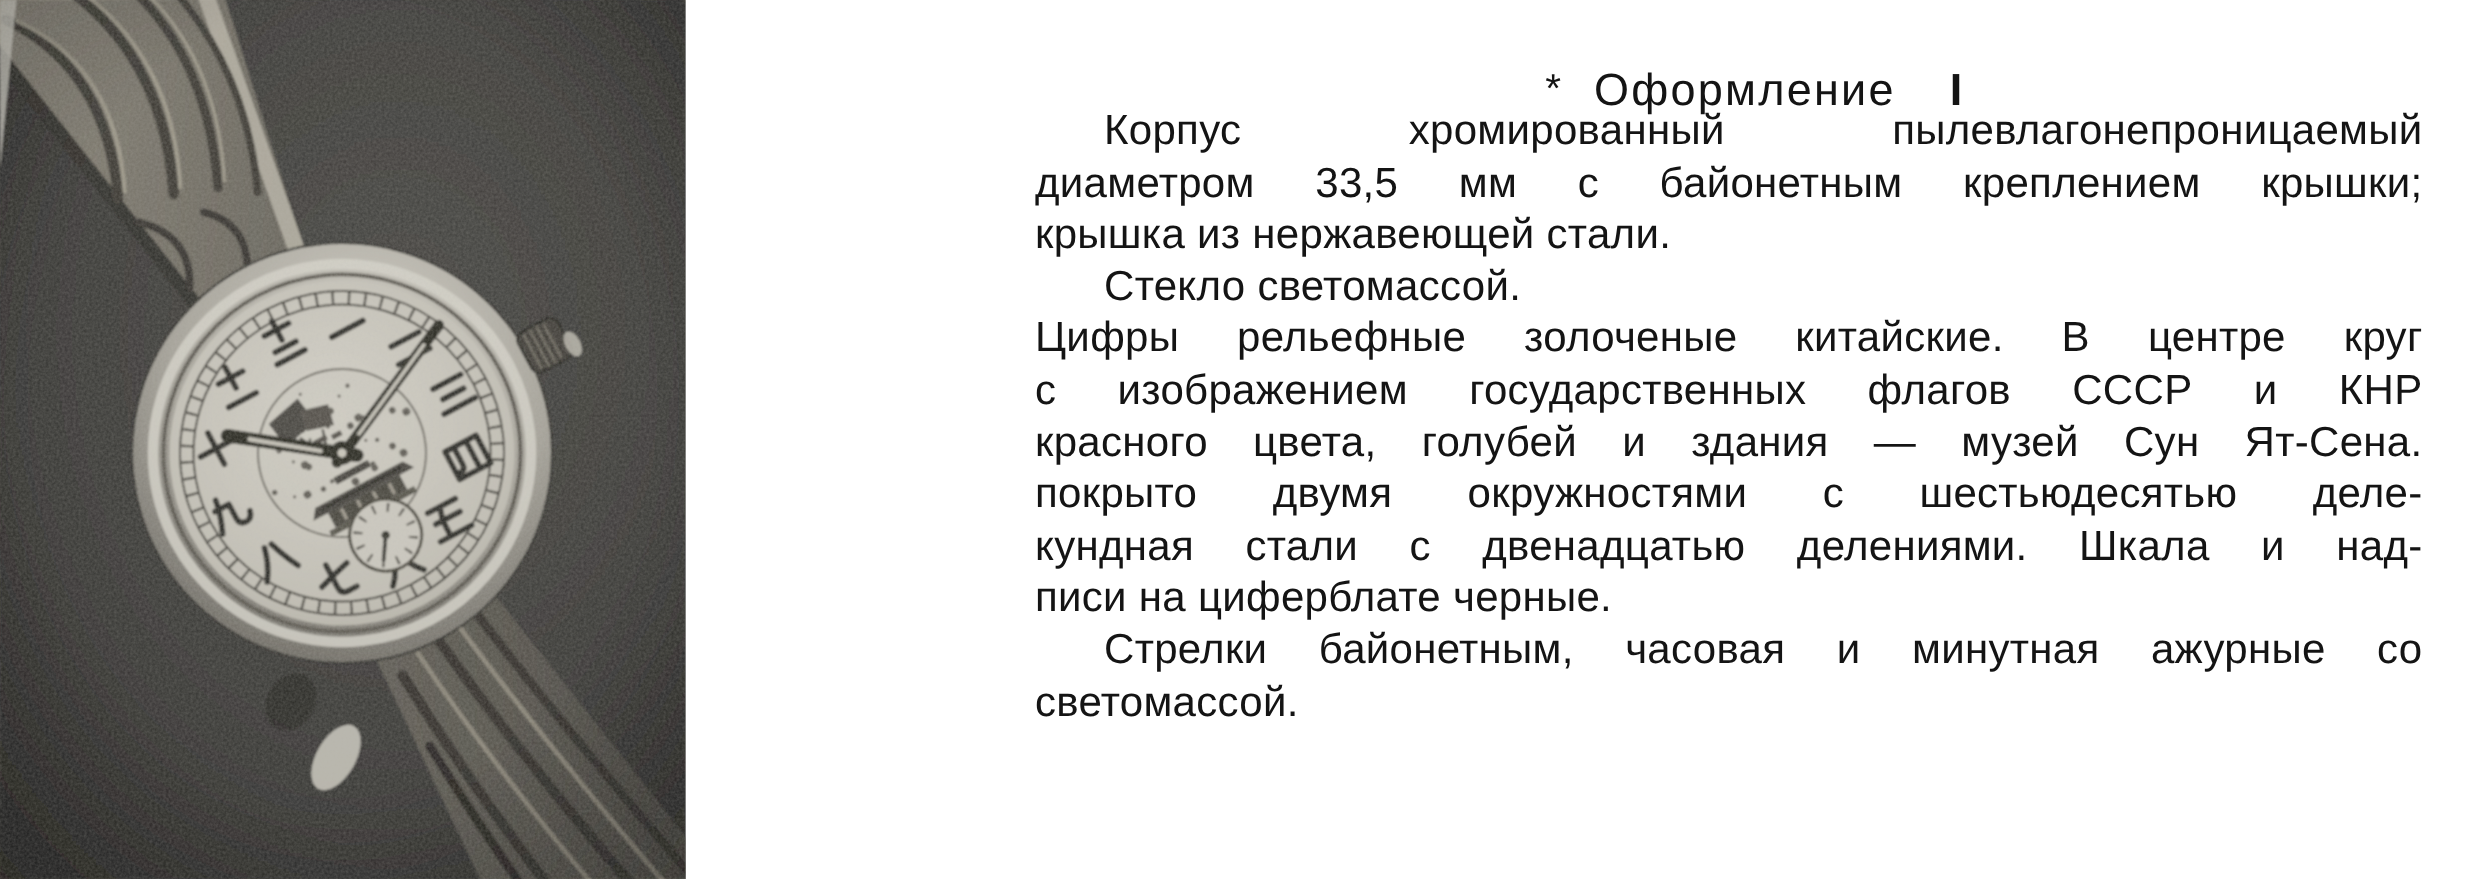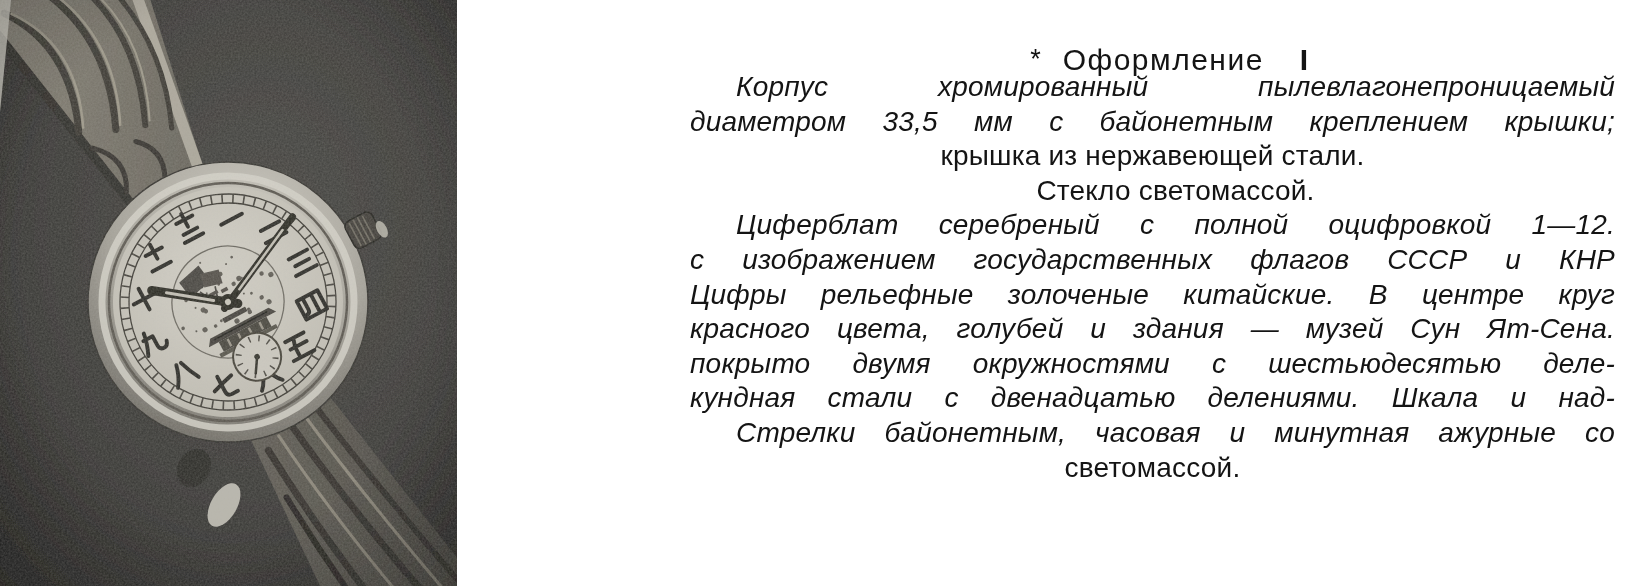--- a/index.html
+++ b/index.html
@@ -23,24 +23,24 @@
     margin-top:8px;height:34px;line-height:34px;
     text-align:center;font-size:30px;white-space:pre;
   }
   .title .star{font-weight:400;font-size:27px;vertical-align:2px;margin-right:22px;}
   .title .word{font-weight:400;letter-spacing:1.5px;}
   .title .roman{font-weight:700;margin-left:36px;}
   .lines{margin-top:28px;}
   .line{
     height:34.6px;line-height:34.6px;font-size:28px;
     letter-spacing:.2px;white-space:normal;
-    text-align:center;
-  }
-  .line.just{text-align:justify;text-align-last:justify;font-style:italic;}
-  .line.it{font-style:italic;}
+    text-align:left;
+  }
+  .line.just{text-align:justify;text-align-last:justify;}
+  .line.it{}
   .line.ind{text-indent:46px;}
 </style>
 </head>
 <body>
 
 <figure class="photo">
 <svg width="457" height="586" viewBox="0 0 457 586" xmlns="http://www.w3.org/2000/svg">
   <defs>
     <radialGradient id="bgGrad" cx="58%" cy="38%" r="85%">
       <stop offset="0%" stop-color="#454440"></stop>
@@ -236,22 +236,22 @@
 
 <div class="text-col">
   <div class="title">
     <span class="star">*</span><span class="word">Оформление</span><span class="roman">I</span>
   </div>
   <div class="lines">
       <div class="line just ind">Корпус хромированный пылевлагонепроницаемый</div>
       <div class="line just it">диаметром 33,5 мм с байонетным креплением крышки;</div>
       <div class="line">крышка из нержавеющей стали.</div>
       <div class="line ind">Стекло светомассой.</div>
-      <div class="line just ind">Циферблат серебреный с полной оцифровкой 1—12.</div>
+      <div class="line just">Цифры рельефные золоченые китайские. В центре круг</div>
       <div class="line just">с изображением государственных флагов СССР и КНР</div>
-      <div class="line just">Цифры рельефные золоченые китайские. В центре круг</div>
       <div class="line just">красного цвета, голубей и здания — музей Сун Ят-Сена.</div>
       <div class="line just">покрыто двумя окружностями с шестьюдесятью деле-</div>
       <div class="line just">кундная стали с двенадцатью делениями. Шкала и над-</div>
+      <div class="line">писи на циферблате черные.</div>
       <div class="line just ind">Стрелки байонетным, часовая и минутная ажурные со</div>
       <div class="line">светомассой.</div>
     </div>
 </div>
 
 </body></html>

